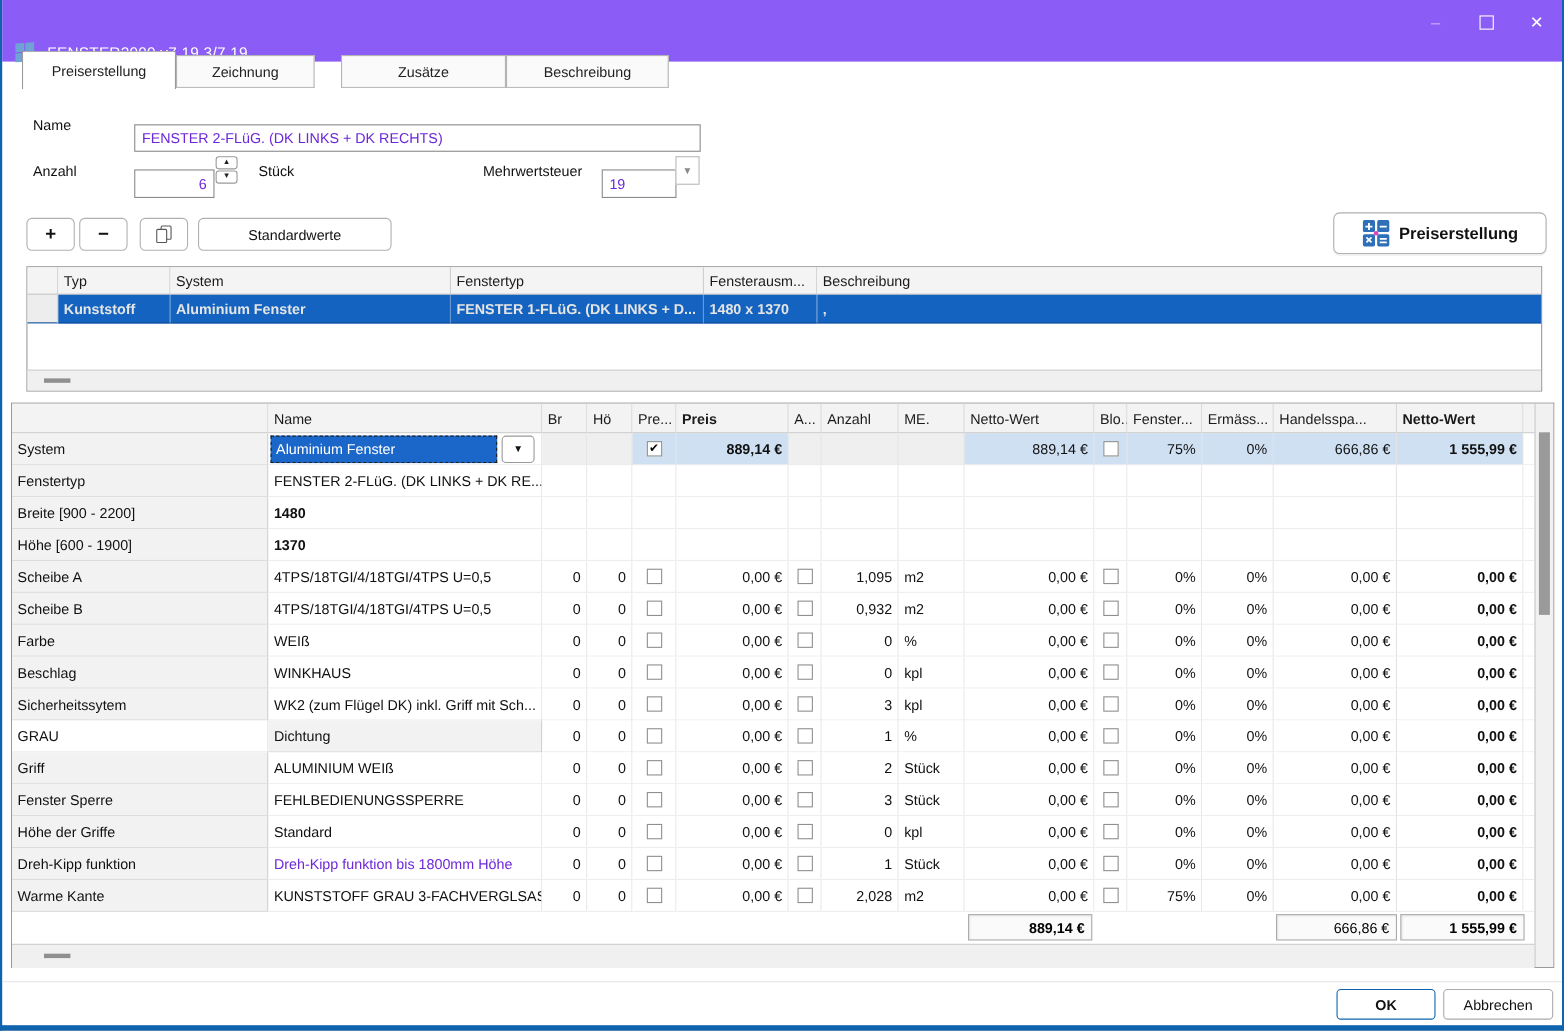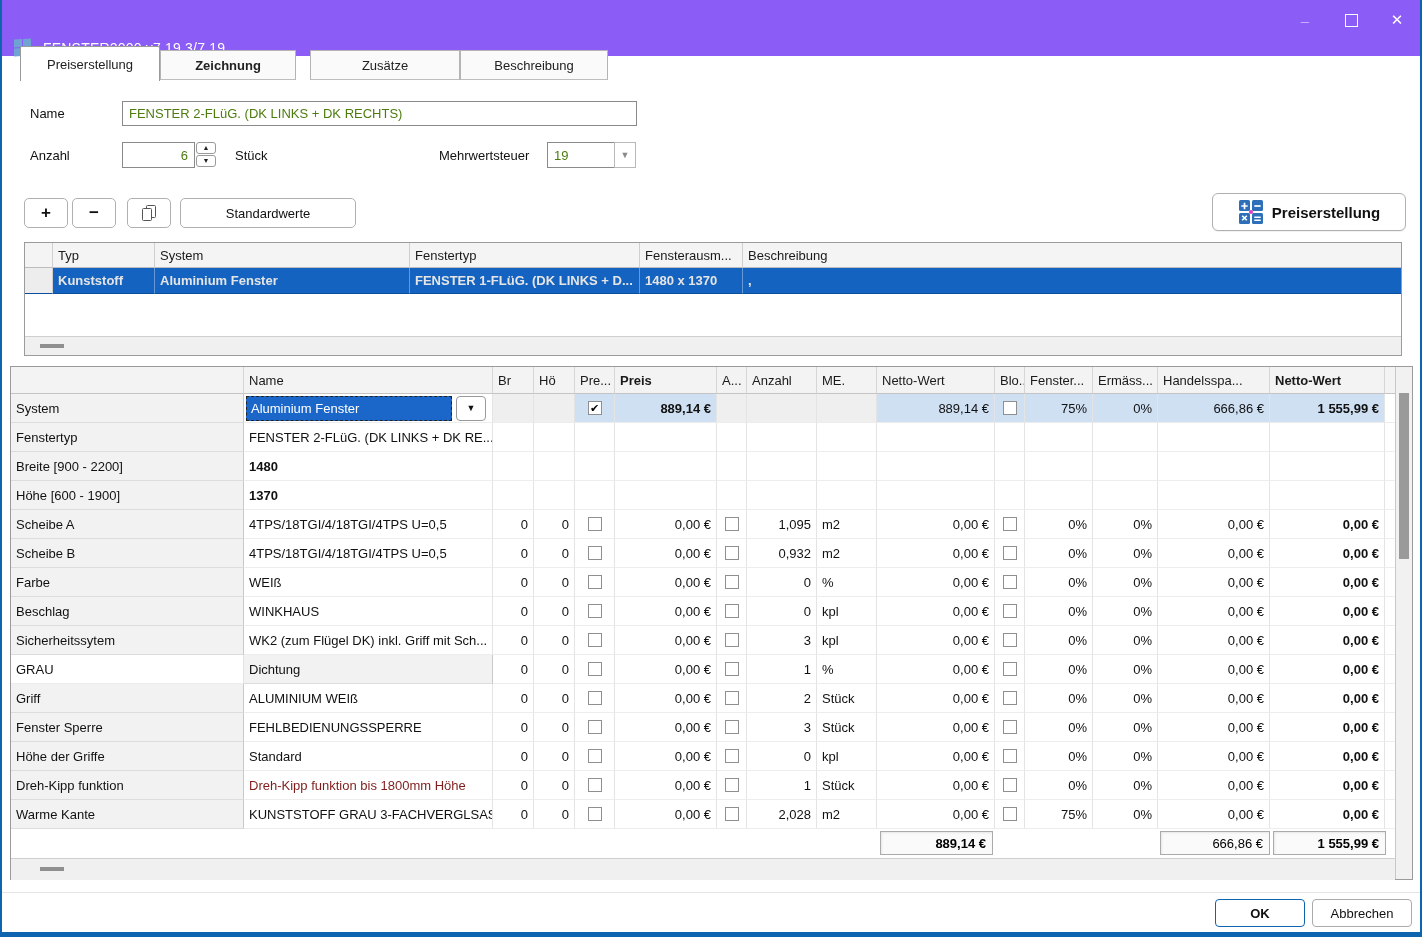--- a/index.html
+++ b/index.html
@@ -13,21 +13,21 @@
   .caption-btns{position:absolute;right:2px;top:0;height:40px;display:flex;}
   .cap{width:46px;height:40px;display:flex;align-items:center;justify-content:center;color:#fff;font-size:15px;}
   .cap.min{color:rgba(255,255,255,.5);}
   .maxglyph{width:11px;height:11px;border:1.5px solid #fff;}
   
   .tab{position:absolute;box-sizing:border-box;font-size:13px;display:flex;align-items:center;justify-content:center;color:#222;}
   .tab.on{left:18px;top:46px;width:140px;height:35px;background:#fff;border:1px solid #9a9a9a;border-bottom:none;z-index:2;border-radius:2px 2px 0 0;}
   .tab.off{top:50px;height:30px;background:#fafafa;border:1px solid #b4b4b4;border-bottom:1px solid #bdbdbd;z-index:1;}
   
   .lbl{position:absolute;font-size:13px;color:#111;}
-  .tbox{position:absolute;box-sizing:border-box;border:1px solid #8a8a8a;background:#fff;font-family:"Liberation Sans",sans-serif;font-size:13px;color:#4d7c0f;padding:0 6px;}
+  .tbox{position:absolute;box-sizing:border-box;border:1px solid #8a8a8a;background:#fff;font-family:"Liberation Sans",sans-serif;font-size:13px;color:#6d28d9;padding:0 6px;margin-top:12px;}
   .spinbtns{position:absolute;display:flex;flex-direction:column;gap:1px;}
   .spin{width:20px;height:12px;border:1px solid #9a9a9a;border-radius:3px;background:#fff;font-size:7px;line-height:10px;text-align:center;color:#222;box-sizing:border-box;}
   .combo-arrow{position:absolute;box-sizing:border-box;width:22px;height:26px;border:1px solid #b9b9b9;background:#fff;color:#8a8a8a;font-size:9px;display:flex;align-items:center;justify-content:center;}
   
   .btn{position:absolute;box-sizing:border-box;background:#fff;border:1px solid #b0b0b0;border-radius:5px;display:flex;align-items:center;justify-content:center;font-size:13px;color:#111;}
   .btn.sym{font-size:17px;font-weight:bold;}
   .calcbtn{font-weight:bold;font-size:15px;gap:8px;border-radius:6px;box-shadow:0 1px 1px rgba(0,0,0,.06);}
   
   .tgrid{position:absolute;left:22px;top:242px;width:1378px;height:114px;border:1px solid #9b9b9b;box-sizing:border-box;background:#fff;}
   .tcols{display:grid;grid-template-columns:28px 102px 255px 230px 103px 1fr;}
@@ -39,21 +39,21 @@
   
   .dwrap{position:absolute;left:8px;top:366px;width:1403px;height:514px;border:1px solid #9b9b9b;box-sizing:border-box;background:#fff;display:flex;}
   .dleft{width:1384px;position:relative;}
   .cols{display:grid;grid-template-columns:233px 249px 41px 41px 40px 102px 30px 70px 60px 118px 30px 68px 65px 112px 115px 10px;}
   .hc{height:27px;line-height:27px;background:#f3f3f3;border-right:1px solid #d6d6d6;border-bottom:1px solid #c4c4c4;font-size:13px;color:#1a1a1a;padding:0 5px;box-sizing:border-box;overflow:hidden;white-space:nowrap;}
   .hc.b{font-weight:bold;}
   .c{height:29px;line-height:29px;font-size:13px;color:#111;padding:0 5px;border-right:1px solid #e4e4e4;border-bottom:1px solid #ededed;box-sizing:border-box;overflow:hidden;white-space:nowrap;background:#fff;display:block;}
   .c.lab{background:#f2f2f2;border-right:1px solid #c9c9c9;border-bottom:1px solid #dcdcdc;}
   .c.num{text-align:right;}
   .c.b{font-weight:bold;}
-  .c.gray{color:#7f1d1d;}
+  .c.gray{color:#6d28d9;}
   .c.hl{background:#cfe0f3;}
   .c.dis{background:#efefef;}
   .c.cbx{display:flex;align-items:center;justify-content:center;padding:0;}
   .cb{width:14px;height:14px;background:#fff;border:1px solid #8f8f8f;box-sizing:border-box;font-size:11px;line-height:12px;text-align:center;color:#000;}
   .editcell{display:inline-block;box-sizing:border-box;width:206px;height:25px;line-height:23px;margin-top:2px;background:#1a66c9;color:#fff;border:1px dashed #222;padding:0 4px;vertical-align:top;}
   .ddbtn{display:inline-flex;box-sizing:border-box;width:30px;height:25px;margin:2px 0 0 4px;border:1px solid #9a9a9a;border-radius:4px;background:#fff;align-items:center;justify-content:center;font-size:9px;color:#111;vertical-align:top;}
   .totrow{position:absolute;left:0;top:463px;width:1384px;height:28px;background:#fff;}
   .totbox{position:absolute;top:1px;height:24px;line-height:24px;box-sizing:border-box;border:1px solid #ababab;background:#fafafa;font-size:13px;text-align:right;padding:0 6px;box-shadow:inset 1px 1px 2px rgba(0,0,0,.08);}
   .dstrip{position:absolute;left:0;top:491px;width:1384px;height:21px;background:#f0f0f0;border-top:1px solid #cfcfcf;}
   .vscroll{width:17px;background:#f1f1f1;border-left:1px solid #c8c8c8;position:relative;}
@@ -81,21 +81,21 @@
     <div class="caption-btns">
       <div class="cap min">–</div>
       <div class="cap">
           <span class="maxglyph"></span>
         </div>
       <div class="cap">✕</div>
     </div>
   </div>
 
   <div class="tab on">Preiserstellung</div>
-  <div class="tab off" style="left:158px;width:136px;font-weight:bold;">Zeichnung</div>
+  <div class="tab off" style="left:158px;width:126px;">Zeichnung</div>
   <div class="tab off" style="left:308px;width:150px;">Zusätze</div>
   <div class="tab off" style="left:458px;width:148px;">Beschreibung</div>
 
   <div class="lbl" style="left:28px;top:106px;">Name</div>
   <input class="tbox" style="left: 120px; top: 101px; width: 515px; height: 25px;" value="FENSTER 2-FLüG. (DK LINKS + DK RECHTS)">
   <div class="lbl" style="left:28px;top:148px;">Anzahl</div>
   <input class="tbox" style="left: 120px; top: 142px; width: 73px; height: 26px; text-align: right;" value="6">
   <div class="spinbtns" style="left:194px;top:142px;">
     <div class="spin">▲</div>
     <div class="spin">▼</div>

